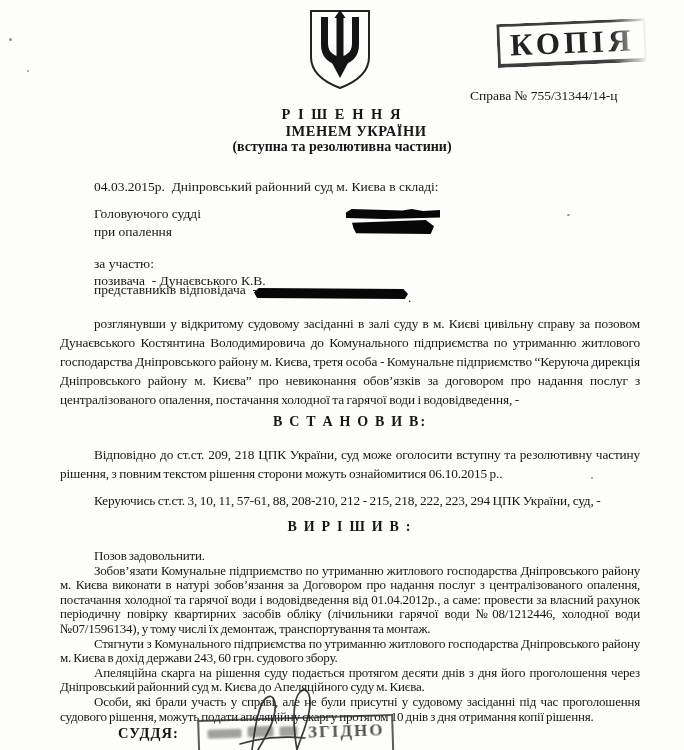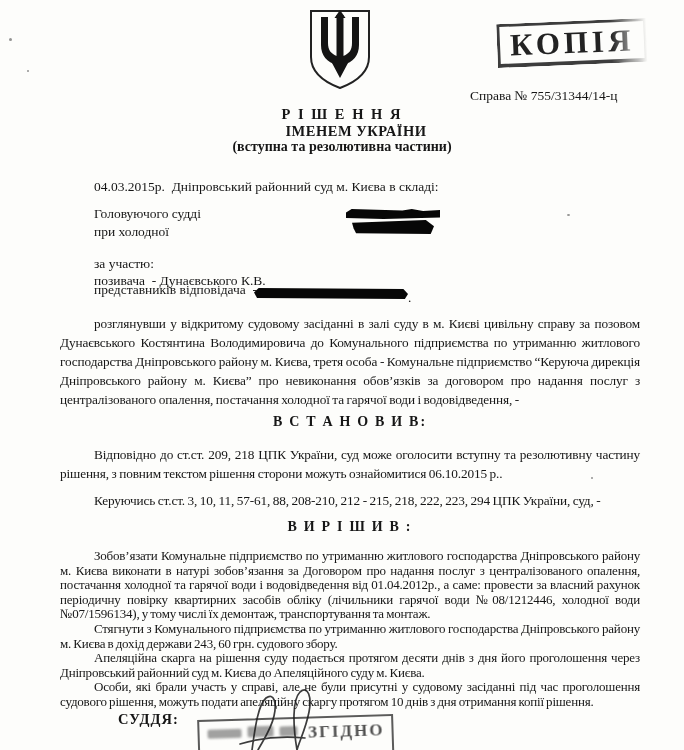--- a/index.html
+++ b/index.html
@@ -110,37 +110,38 @@
   <div class="case-number">Справа № 755/31344/14-ц</div>
 
   <div class="title-block">
     <div class="title-main">Р І Ш Е Н Н Я</div>
     <div class="title-sub">ІМЕНЕМ УКРАЇНИ</div>
     <div class="title-note">(вступна та резолютивна частини)</div>
   </div>
 
   <div class="line date-line">04.03.2015р.  Дніпровський районний суд м. Києва в складі:</div>
   <div class="line presiding">Головуючого судді</div>
-  <div class="line secretary">при холодної</div>
+  <div class="line secretary">при опалення</div>
   <div class="redaction redact-1"></div>
   <div class="redaction redact-2"></div>
 
   <div class="line participation">за участю:</div>
   <div class="line plaintiff">позивача  - Дунаєвського К.В.</div>
   <div class="line defendant">представників відповідача  -</div>
   <div class="redaction redact-3"></div>
   <div class="line defendant-period">.</div>
 
   <div class="body-flow">
     <p>розглянувши у відкритому судовому засіданні в залі суду в м. Києві цивільну справу за позовом Дунаєвського Костянтина Володимировича до Комунального підприємства по утриманню житлового господарства Дніпровського району м. Києва, третя особа - Комунальне підприємство “Керуюча дирекція Дніпровського району м. Києва” про невиконання обов’язків за договором про надання послуг з централізованого опалення, постачання холодної та гарячої води і водовідведення, -</p>
     <p class="heading h-established">В С Т А Н О В И В:</p>
     <p class="p-a">Відповідно до  ст.ст. 209,  218  ЦПК України, суд може оголосити вступну та резолютивну частину рішення, з повним текстом рішення сторони можуть ознайомитися 06.10.2015 р..</p>
     <p class="p-b">Керуючись ст.ст. 3, 10, 11, 57-61, 88, 208-210, 212 - 215, 218, 222, 223, 294  ЦПК України, суд, -</p>
     <p class="heading h-decided">В И Р І Ш И В :</p>
     <div class="decision">
+      <p>Позов задовольнити.</p>
       <p>Зобов’язати Комунальне підприємство по утриманню житлового господарства Дніпровського району м. Києва  виконати в натурі зобов’язання за Договором про надання послуг з централізованого опалення, постачання холодної та гарячої води і водовідведення  від 01.04.2012р., а саме: провести за власний рахунок періодичну повірку квартирних засобів обліку (лічильники гарячої води №08/1212446, холодної води №07/1596134), у тому числі їх демонтаж, транспортування та монтаж.</p>
       <p>Стягнути з Комунального підприємства по утриманню житлового господарства Дніпровського району м. Києва в дохід держави 243, 60 грн. судового збору.</p>
       <p>Апеляційна скарга на рішення суду подається протягом десяти днів з дня його проголошення через Дніпровський районний суд м. Києва до Апеляційного суду м. Києва.</p>
       <p>Особи, які брали участь у справі, але не були присутні у судовому засіданні під час проголошення судового рішення, можуть подати апеляційну скаргу протягом 10 днів з дня отримання копії рішення.</p>
     </div>
     <p class="judge-line">СУДДЯ:</p>
   </div>
 
   <div class="verify-stamp">
     <div class="smudge sm-1"></div>

